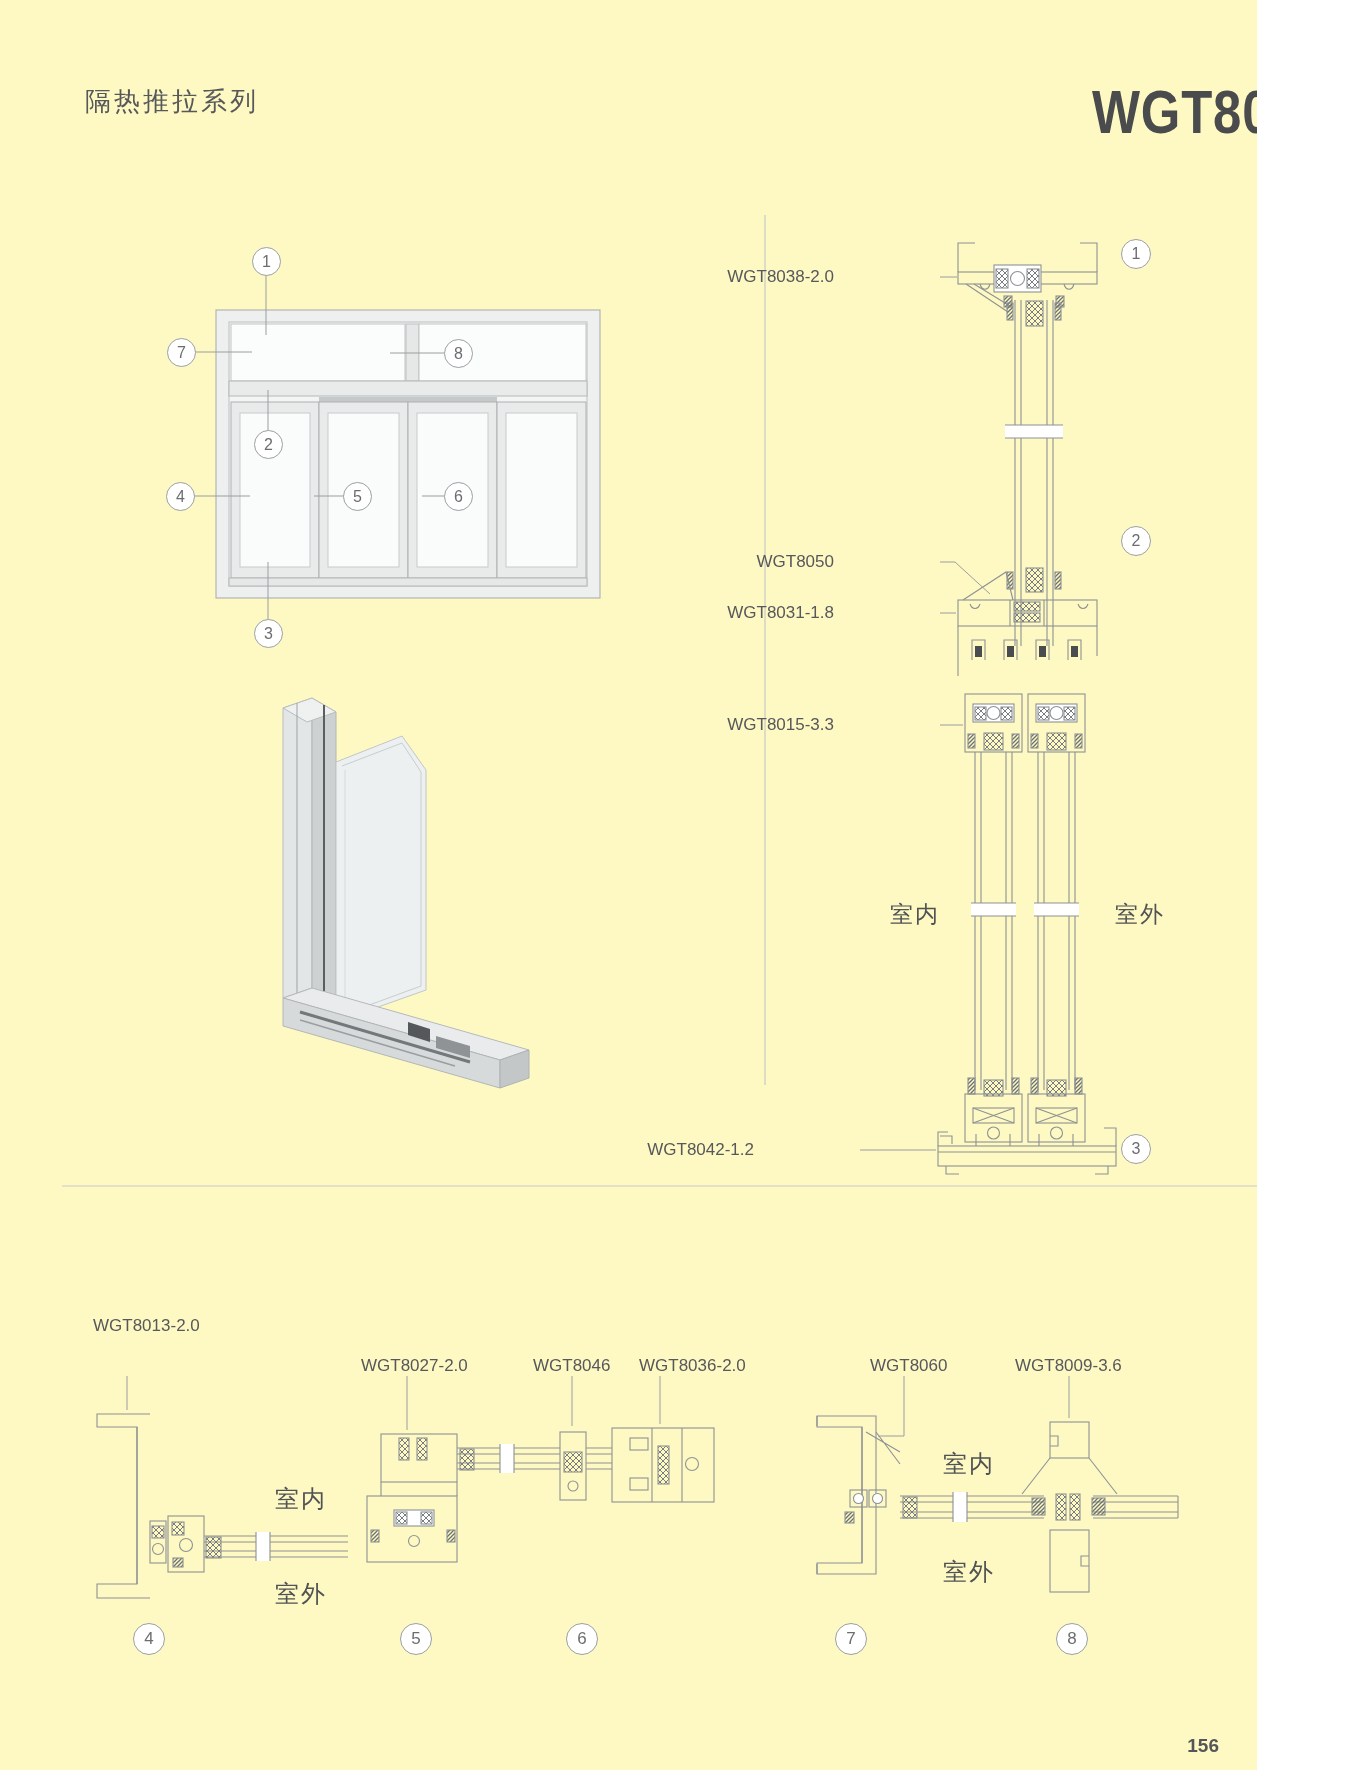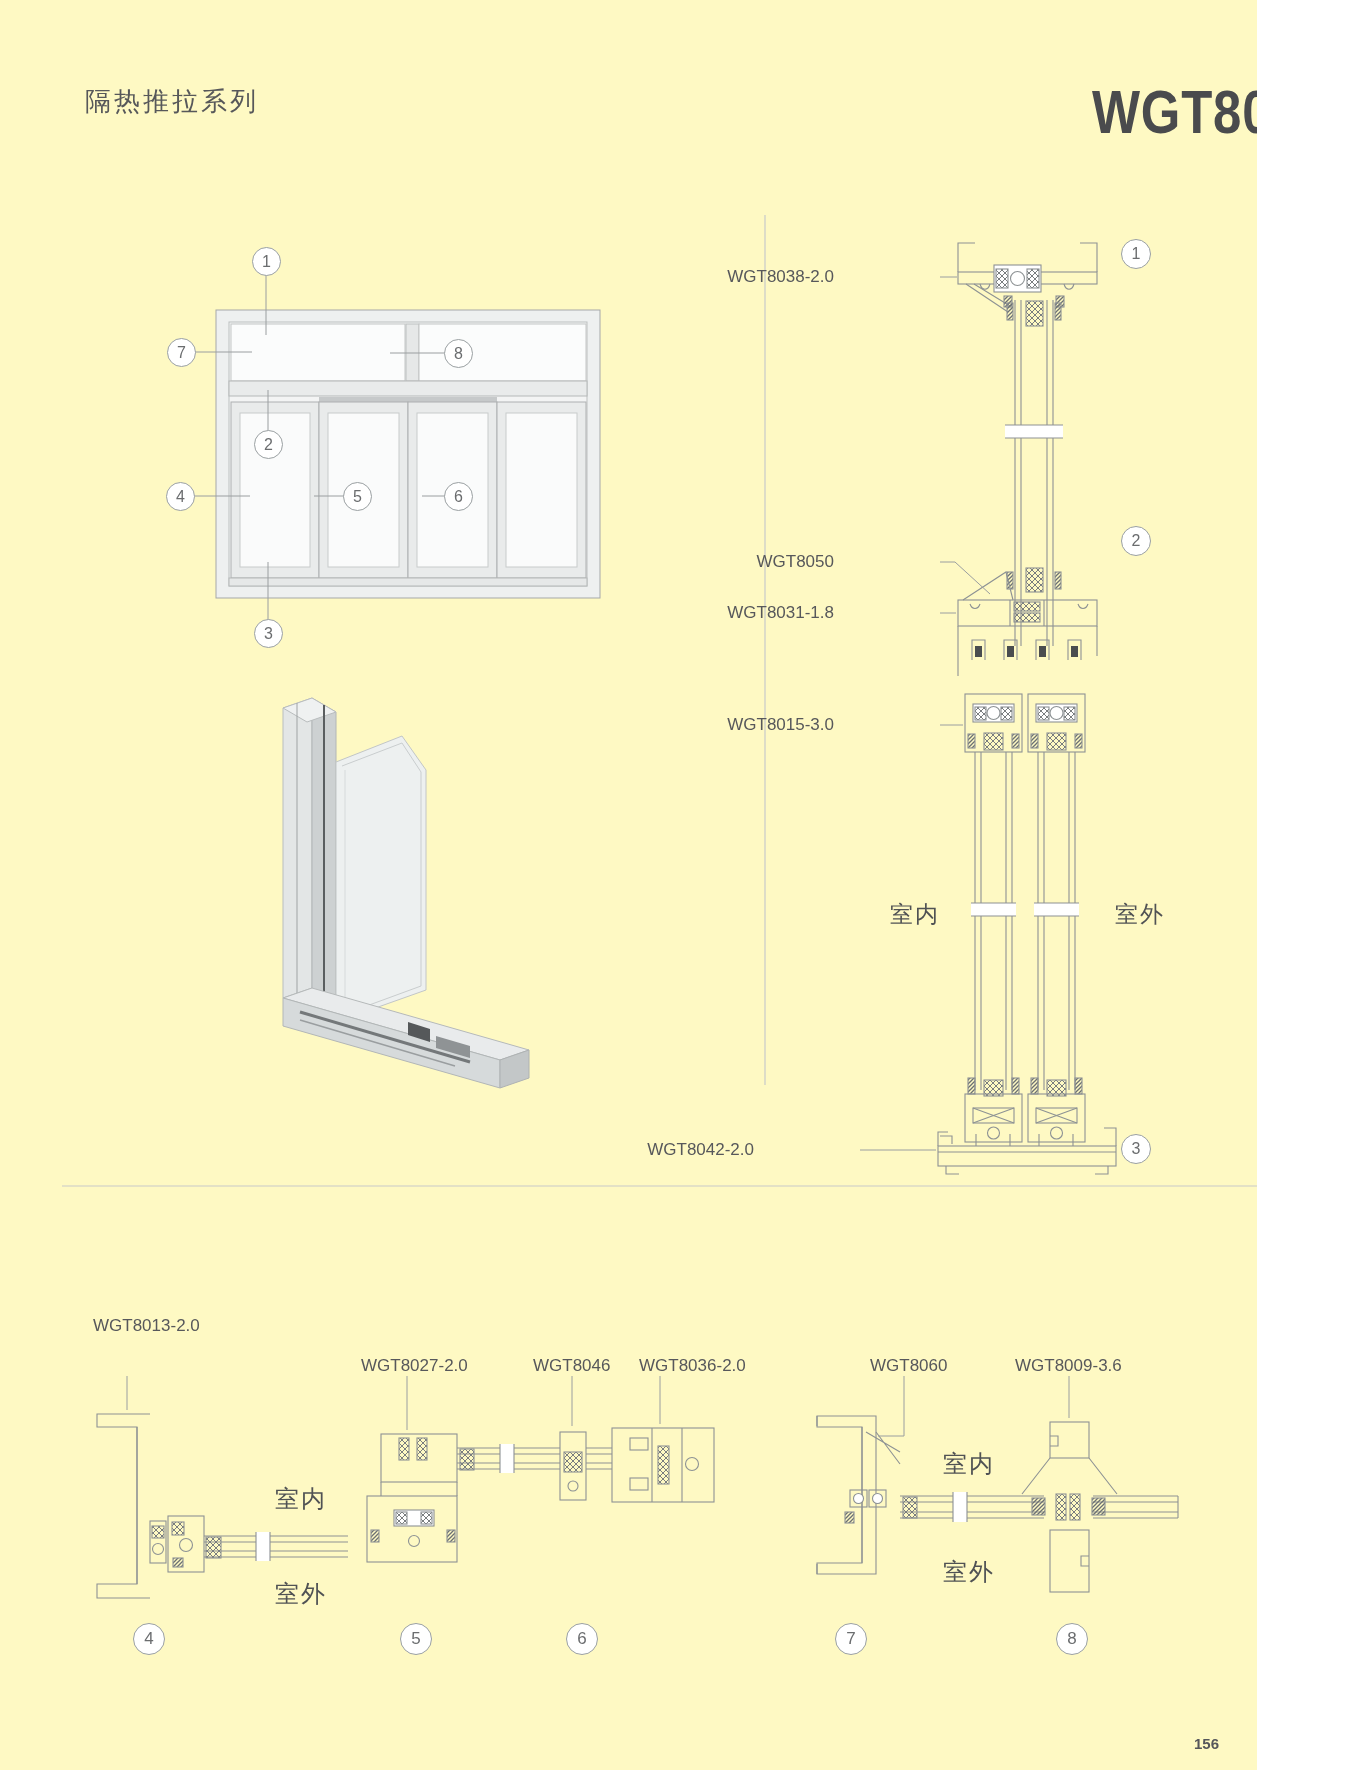--- a/index.html
+++ b/index.html
@@ -10,21 +10,21 @@
   .model{font-size:62px;font-weight:700;color:#4a4b4d;transform:scaleX(.82);transform-origin:left top;letter-spacing:1px;}
   .plabel{font-size:17px;color:#57585b;white-space:nowrap;}
   .r{}
   .inout{font-size:23px;color:#505254;letter-spacing:2px;white-space:nowrap;text-align:right;}
   .inout.big{font-size:24px;}
   .co{position:absolute;border:1px solid #9aa0a2;border-radius:50%;background:#fff;
       display:flex;align-items:center;justify-content:center;color:#6b6d6f;}
   .co.e{width:27px;height:27px;font-size:16px;}
   .co.s{width:28px;height:28px;font-size:16px;}
   .co.b{width:30px;height:30px;font-size:17px;}
-  .pagenum{font-size:15px;font-weight:700;color:#55565a;}
+  .pagenum{font-size:19px;font-weight:700;color:#55565a;}
 </style>
 </head>
 <body>
 
 <div class="page">
 
   <svg class="abs" style="left:0;top:0" width="1358" height="1770" viewBox="0 0 1358 1770">
     <defs>
       <pattern id="cx" width="6" height="6" patternUnits="userSpaceOnUse">
         <path d="M0,0 l6,6 M6,0 l-6,6" stroke="#797d7f" stroke-width="1"></path>
@@ -304,22 +304,22 @@
   <div class="co e" style="left:444px;top:482px">
       <span>6</span>
     </div>
   <div class="co e" style="left:254px;top:619px">
       <span>3</span>
     </div>
 
   <div class="abs plabel r" style="right:423px;top:267px">WGT8038-2.0</div>
   <div class="abs plabel r" style="right:423px;top:552px">WGT8050</div>
   <div class="abs plabel r" style="right:423px;top:603px">WGT8031-1.8</div>
-  <div class="abs plabel r" style="right:423px;top:715px">WGT8015-3.0</div>
-  <div class="abs plabel r" style="right:503px;top:1140px">WGT8042-2.0</div>
+  <div class="abs plabel r" style="right:423px;top:715px">WGT8015-3.3</div>
+  <div class="abs plabel r" style="right:503px;top:1140px">WGT8042-1.2</div>
 
   <div class="abs inout" style="left:890px;top:899px">室内</div>
   <div class="abs inout" style="left:1115px;top:899px">室外</div>
 
   <div class="co s" style="left:1121px;top:239px">
       <span>1</span>
     </div>
   <div class="co s" style="left:1121px;top:526px">
       <span>2</span>
     </div>

